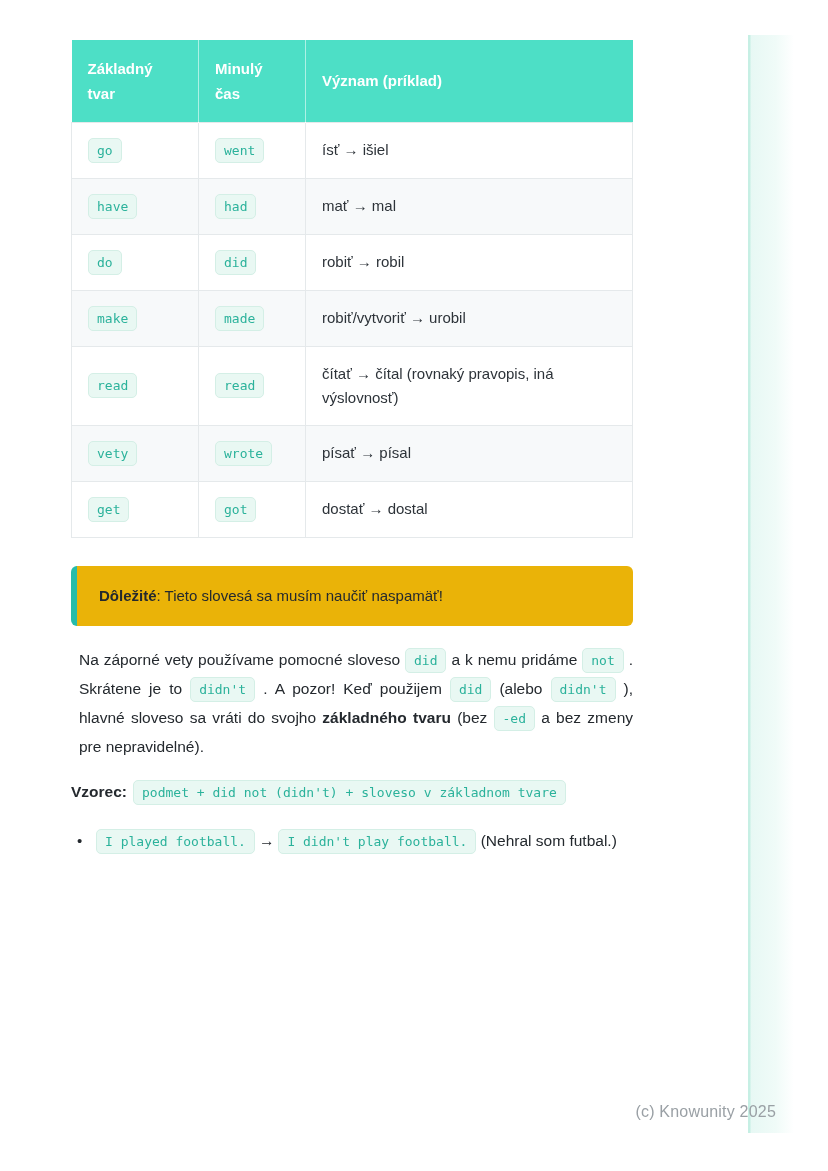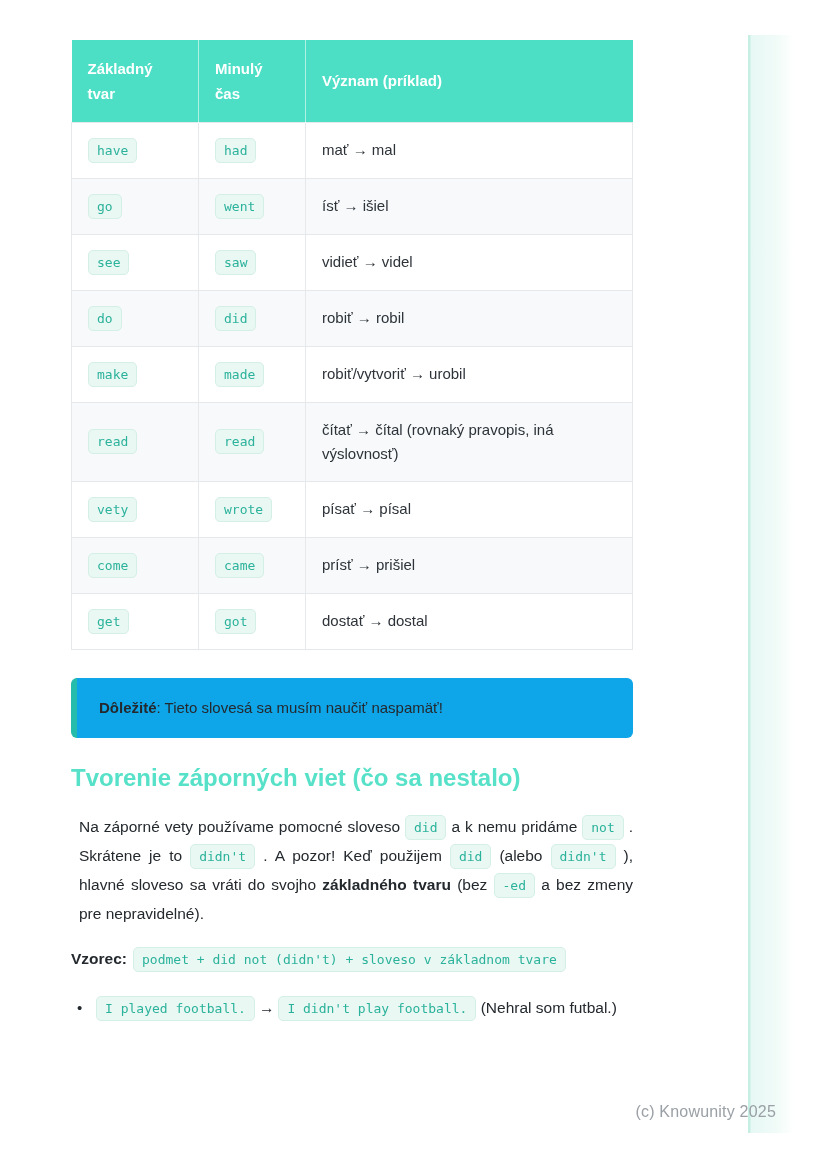--- a/index.html
+++ b/index.html
@@ -49,21 +49,21 @@
     background:#e9f8f3;
     border:1px solid #d4efe6;
     border-radius:5px;
     padding:3px 8px;
     white-space:nowrap;
   }
 
   
   .callout {
     margin-top:28px;
-    background:#0ea5e9;
+    background:#eab308;
     border-left:6px solid #26bcab;
     border-radius:6px;
     padding:19px 22px;
     font-size:15px; line-height:22px; color:#24292e;
   }
   .callout b { font-weight:700; }
 
   
   .section-title {
     margin:25px 0 0 0;
@@ -117,36 +117,31 @@
     </colgroup>
     <thead>
       <tr>
         <th>Základný tvar</th>
         <th>Minulý čas</th>
         <th>Význam (príklad)</th>
       </tr>
     </thead>
     <tbody>
     <tr>
-      <td><span class="badge">have</span></td>
-      <td><span class="badge">had</span></td>
-      <td><span>mať → mal</span></td>
-    </tr>
-
-    <tr>
       <td><span class="badge">go</span></td>
       <td><span class="badge">went</span></td>
       <td><span>ísť → išiel</span></td>
     </tr>
 
     <tr>
-      <td><span class="badge">see</span></td>
-      <td><span class="badge">saw</span></td>
-      <td><span>vidieť → videl</span></td>
+      <td><span class="badge">have</span></td>
+      <td><span class="badge">had</span></td>
+      <td><span>mať → mal</span></td>
     </tr>
+
 
 
     <tr>
       <td><span class="badge">do</span></td>
       <td><span class="badge">did</span></td>
       <td><span>robiť → robil</span></td>
     </tr>
 
     <tr>
       <td><span class="badge">make</span></td>
@@ -159,39 +154,33 @@
       <td><span class="badge">read</span></td>
       <td><span>čítať → čítal (rovnaký pravopis, iná výslovnosť)</span></td>
     </tr>
 
     <tr>
       <td><span class="badge">vety</span></td>
       <td><span class="badge">wrote</span></td>
       <td><span>písať → písal</span></td>
     </tr>
 
-    <tr>
-      <td><span class="badge">come</span></td>
-      <td><span class="badge">came</span></td>
-      <td><span>prísť → prišiel</span></td>
-    </tr>
 
     <tr>
       <td><span class="badge">get</span></td>
       <td><span class="badge">got</span></td>
       <td><span>dostať → dostal</span></td>
     </tr>
   </tbody>
   </table>
 
   <div class="callout">
     <b>Dôležité</b><span>: Tieto slovesá sa musím naučiť naspamäť!</span>
   </div>
 
-  <h2 class="section-title">Tvorenie záporných viet (čo sa nestalo)</h2>
 
   <p class="para">
     <span>Na záporné vety používame pomocné sloveso </span><span class="badge">did</span><span> a k nemu pridáme </span><span class="badge">not</span><span> . Skrátene je to </span><span class="badge">didn't</span><span> . A pozor! Keď použijem </span><span class="badge">did</span><span> (alebo </span><span class="badge">didn't</span><span> ), hlavné sloveso sa vráti do svojho </span><b>základného tvaru</b><span> (bez </span><span class="badge">-ed</span><span> a bez zmeny pre nepravidelné).</span>
   </p>
 
   <p class="formula">
     <span class="label">Vzorec:</span><span class="badge">podmet + did not (didn't) + sloveso v základnom tvare</span>
   </p>
 
   <div class="example">

